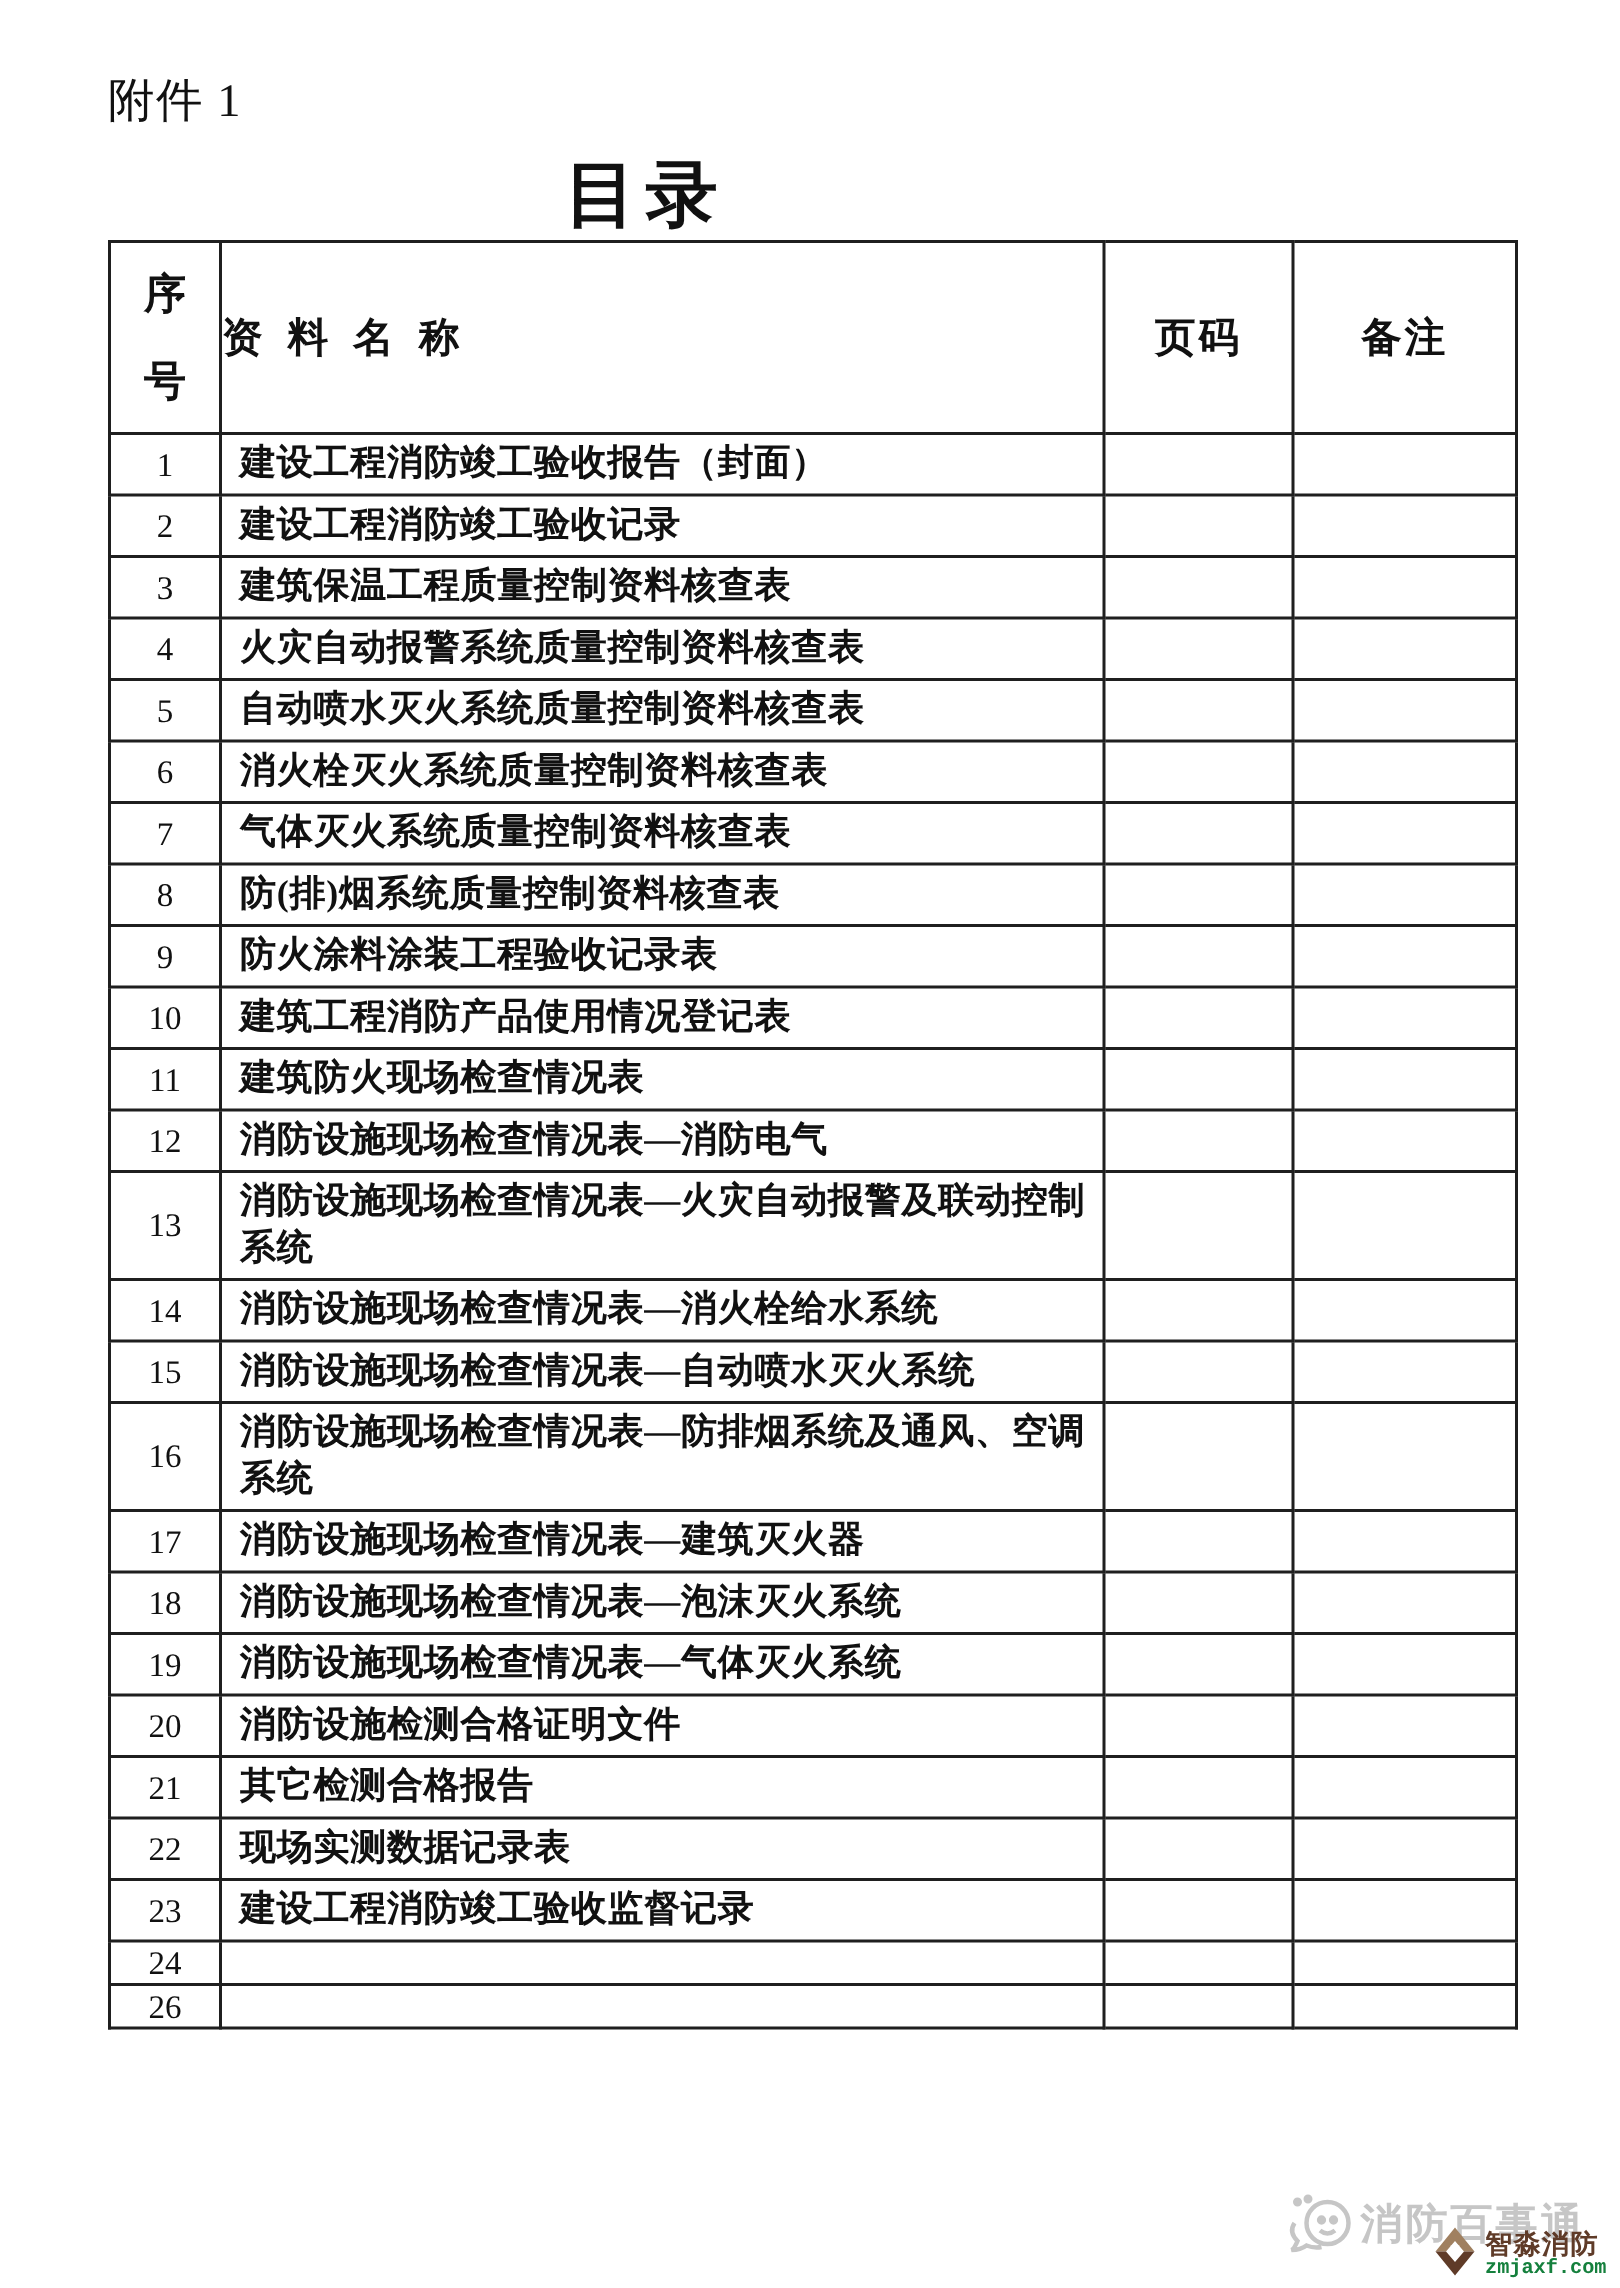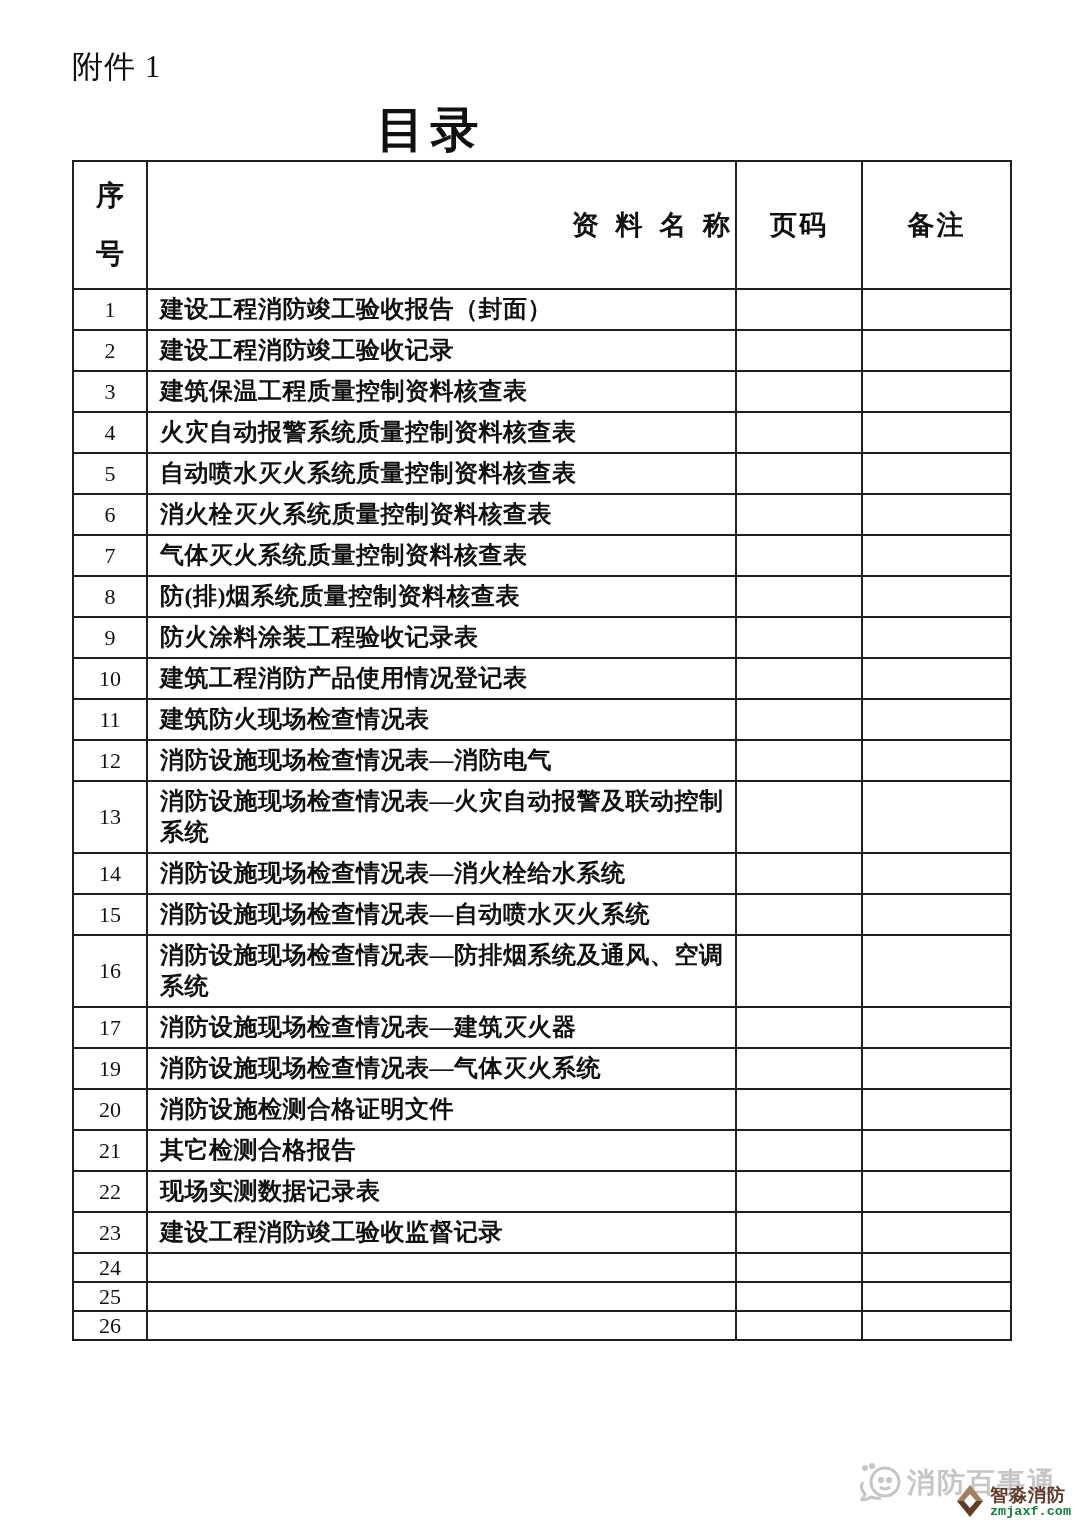--- a/index.html
+++ b/index.html
@@ -31,21 +31,21 @@
     background: #ffffff;
   }
   th.col-index-h { height: 128px; }
   .index-wrap {
     display: flex; flex-direction: column; align-items: center;
     justify-content: space-between; height: 96px; padding: 0;
     font-size: 28px; font-weight: 600;
   }
   th.col-name-h {
     font-size: 27px; font-weight: 600; letter-spacing: 5px;
-    text-align: right; vertical-align: middle;
+    text-align: left; vertical-align: middle;
   }
   th.col-page-h, th.col-remark-h {
     font-size: 27px; font-weight: 600; letter-spacing: 2px;
     text-align: center; vertical-align: middle;
   }
   td.cell-index {
     height: 29px;
     text-align: center; vertical-align: middle;
     font-size: 22px; font-weight: 500;
     font-family: "Liberation Serif", "DejaVu Serif", serif;
@@ -205,20 +205,26 @@
         <td class="cell-page"></td>
         <td class="cell-remark"></td>
       </tr>
       <tr>
         <td class="cell-index">17</td>
         <td class="cell-name">消防设施现场检查情况表—建筑灭火器</td>
         <td class="cell-page"></td>
         <td class="cell-remark"></td>
       </tr>
       <tr>
+        <td class="cell-index">18</td>
+        <td class="cell-name">消防设施现场检查情况表—泡沫灭火系统</td>
+        <td class="cell-page"></td>
+        <td class="cell-remark"></td>
+      </tr>
+      <tr>
         <td class="cell-index">19</td>
         <td class="cell-name">消防设施现场检查情况表—气体灭火系统</td>
         <td class="cell-page"></td>
         <td class="cell-remark"></td>
       </tr>
       <tr>
         <td class="cell-index">20</td>
         <td class="cell-name">消防设施检测合格证明文件</td>
         <td class="cell-page"></td>
         <td class="cell-remark"></td>
@@ -236,26 +242,20 @@
         <td class="cell-remark"></td>
       </tr>
       <tr>
         <td class="cell-index">23</td>
         <td class="cell-name">建设工程消防竣工验收监督记录</td>
         <td class="cell-page"></td>
         <td class="cell-remark"></td>
       </tr>
       <tr>
         <td class="cell-index">24</td>
-        <td class="cell-name"></td>
-        <td class="cell-page"></td>
-        <td class="cell-remark"></td>
-      </tr>
-      <tr>
-        <td class="cell-index">25</td>
         <td class="cell-name"></td>
         <td class="cell-page"></td>
         <td class="cell-remark"></td>
       </tr>
       <tr>
         <td class="cell-index">26</td>
         <td class="cell-name"></td>
         <td class="cell-page"></td>
         <td class="cell-remark"></td>
       </tr>

